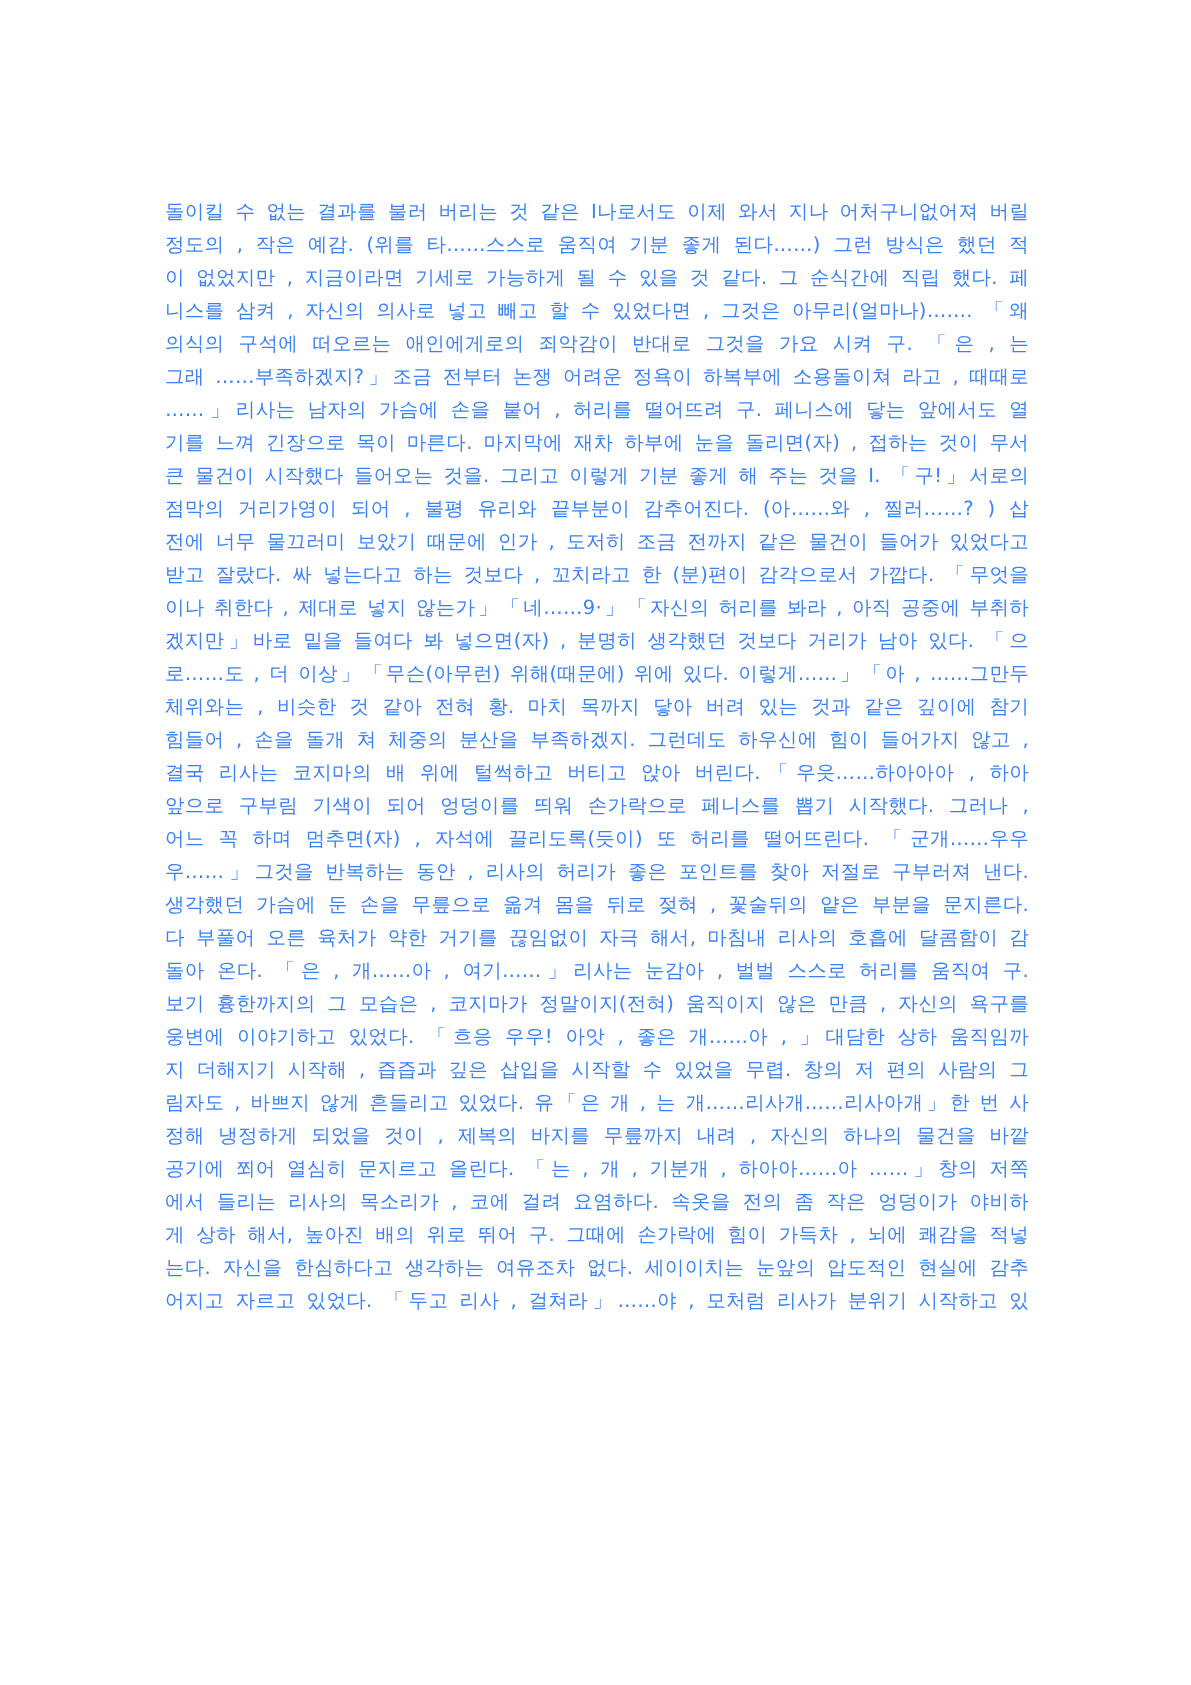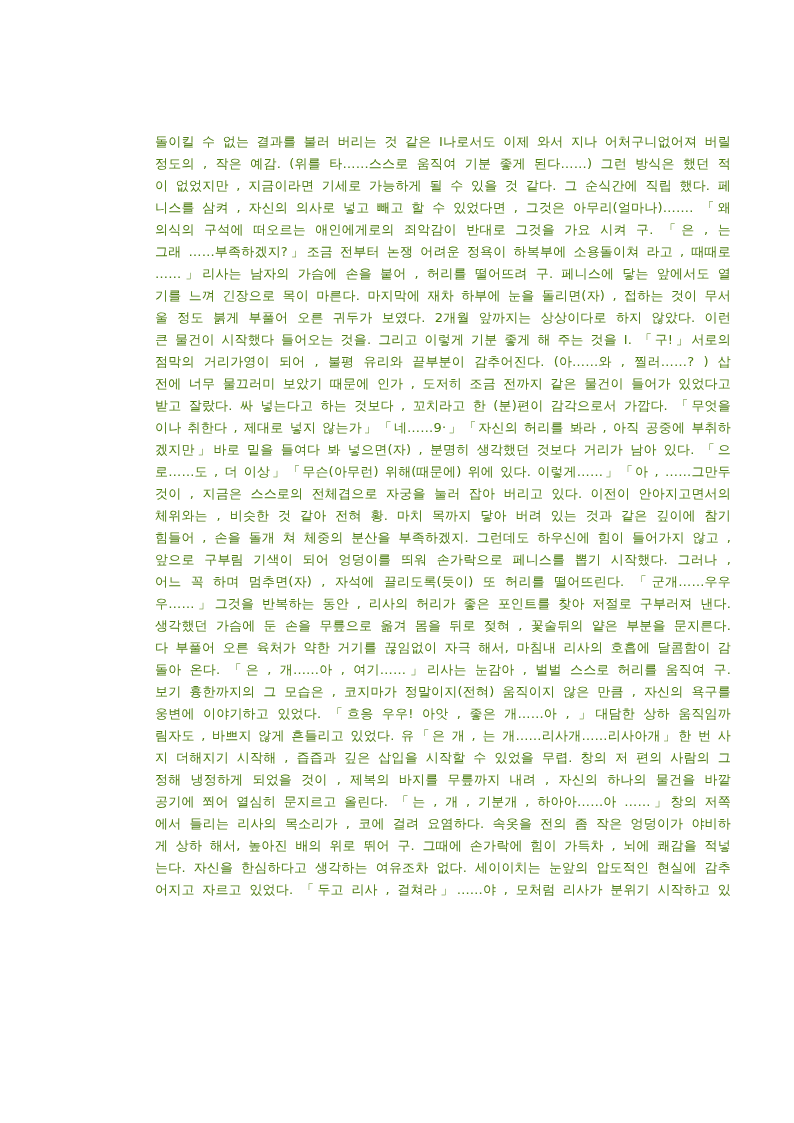--- a/index.html
+++ b/index.html
@@ -13,22 +13,21 @@
     height: 1123px;
     background: #ffffff;
     overflow: hidden;
     font-family: "DejaVu Sans", sans-serif;
   }
   .text-block {
     position: absolute;
     left: 110px;
     top: 131px;
     width: 576px;
-    color: #4d7c0f;
-    margin-left: 45px;
+    color: #3b82f6;
   }
   .text-line {
     font-size: 13px;
     line-height: 22px;
     height: 22px;
     text-align: justify;
     text-align-last: justify;
     word-break: keep-all;
     white-space: normal;
     overflow: hidden;
@@ -41,41 +40,40 @@
 <div class="page">
   <div class="text-block">
       <div class="text-line">돌이킬 수 없는 결과를 불러 버리는 것 같은 I나로서도 이제 와서 지나 어처구니없어져 버릴</div>
       <div class="text-line">정도의 ,  작은 예감.  (위를 타……스스로 움직여 기분 좋게 된다……) 그런 방식은 했던 적</div>
       <div class="text-line">이 없었지만 ,  지금이라면 기세로 가능하게 될 수 있을 것 같다. 그 순식간에 직립 했다. 페</div>
       <div class="text-line">니스를 삼켜 ,  자신의 의사로 넣고 빼고 할 수 있었다면 ,  그것은 아무리(얼마나)……. 「왜</div>
       <div class="text-line">의식의 구석에 떠오르는 애인에게로의 죄악감이 반대로 그것을 가요 시켜 구. 「은 , 는</div>
       <div class="text-line">그래 ……부족하겠지?」조금 전부터 논쟁 어려운 정욕이 하복부에 소용돌이쳐 라고 ,  때때로</div>
       <div class="text-line">……」리사는 남자의 가슴에 손을 붙어 ,  허리를 떨어뜨려 구.  페니스에 닿는 앞에서도 열</div>
       <div class="text-line">기를 느껴 긴장으로 목이 마른다. 마지막에 재차 하부에 눈을 돌리면(자) ,  접하는 것이 무서</div>
-      <div class="text-line">울 정도  붉게 부풀어 오른 귀두가 보였다.  2개월 앞까지는 상상이다로 하지 않았다. 이런</div>
       <div class="text-line">큰 물건이 시작했다 들어오는 것을. 그리고 이렇게 기분 좋게 해 주는 것을 I. 「구!」서로의</div>
       <div class="text-line">점막의 거리가영이 되어 ,  불평 유리와 끝부분이 감추어진다.  (아……와 ,  찔러……? ) 삽</div>
       <div class="text-line">전에 너무 물끄러미 보았기 때문에 인가 ,  도저히 조금 전까지 같은 물건이 들어가 있었다고</div>
       <div class="text-line">받고 잘랐다. 싸 넣는다고 하는 것보다 ,  꼬치라고 한 (분)편이 감각으로서 가깝다. 「무엇을</div>
       <div class="text-line">이나 취한다 ,  제대로 넣지 않는가」「네……9·」「자신의 허리를 봐라 ,  아직 공중에 부취하</div>
       <div class="text-line">겠지만」바로 밑을 들여다 봐 넣으면(자) ,  분명히 생각했던 것보다 거리가 남아 있다. 「으</div>
       <div class="text-line">로……도 ,  더 이상」「무슨(아무런) 위해(때문에) 위에 있다. 이렇게……」「아 , ……그만두</div>
-      <div class="text-line">것이 ,  지금은 스스로의 전체겹으로 자궁을 눌러 잡아 버리고 있다. 이전이 안아지고면서의</div>
       <div class="text-line">체위와는 ,  비슷한 것 같아 전혀 황.  마치 목까지 닿아 버려 있는 것과 같은 깊이에 참기</div>
       <div class="text-line">힘들어 ,  손을 돌개 쳐 체중의 분산을 부족하겠지. 그런데도 하우신에 힘이 들어가지 않고 ,</div>
+      <div class="text-line">결국 리사는 코지마의 배 위에 털썩하고 버티고 앉아 버린다.「우읏……하아아아 ,  하아</div>
       <div class="text-line">앞으로 구부림 기색이 되어 엉덩이를 띄워 손가락으로 페니스를 뽑기 시작했다.  그러나 ,</div>
       <div class="text-line">어느 꼭 하며 멈추면(자) ,  자석에 끌리도록(듯이) 또 허리를 떨어뜨린다. 「군개……우우</div>
       <div class="text-line">우……」그것을 반복하는 동안 ,  리사의 허리가 좋은 포인트를 찾아 저절로 구부러져 낸다.</div>
       <div class="text-line">생각했던 가슴에 둔 손을 무릎으로 옮겨 몸을 뒤로 젖혀 ,  꽃술뒤의 얕은 부분을 문지른다.</div>
       <div class="text-line">다 부풀어 오른 육처가 약한 거기를 끊임없이 자극 해서,  마침내 리사의 호흡에 달콤함이 감</div>
       <div class="text-line">돌아 온다. 「은 ,  개……아 ,  여기……」리사는 눈감아 ,  벌벌 스스로 허리를 움직여 구.</div>
       <div class="text-line">보기 흉한까지의 그 모습은 ,  코지마가 정말이지(전혀) 움직이지 않은 만큼 ,  자신의 욕구를</div>
       <div class="text-line">웅변에 이야기하고 있었다. 「흐응 우우!  아앗 ,  좋은 개……아 ,  」대담한 상하 움직임까</div>
+      <div class="text-line">지 더해지기 시작해 ,  즙즙과 깊은 삽입을 시작할 수 있었을 무렵. 창의 저 편의 사람의 그</div>
       <div class="text-line">림자도 ,  바쁘지 않게 흔들리고 있었다. 유「은 개 , 는 개……리사개……리사아개」한 번 사</div>
-      <div class="text-line">지 더해지기 시작해 ,  즙즙과 깊은 삽입을 시작할 수 있었을 무렵. 창의 저 편의 사람의 그</div>
       <div class="text-line">정해 냉정하게 되었을 것이 ,  제복의 바지를 무릎까지 내려 ,  자신의 하나의 물건을 바깥</div>
       <div class="text-line">공기에 쬐어 열심히 문지르고 올린다. 「는 ,  개 ,  기분개 ,  하아아……아 ……」창의 저쪽</div>
       <div class="text-line">에서 들리는 리사의 목소리가 ,  코에 걸려 요염하다. 속옷을 전의 좀 작은 엉덩이가 야비하</div>
       <div class="text-line">게 상하 해서,  높아진 배의 위로 뛰어 구. 그때에 손가락에 힘이 가득차 ,  뇌에 쾌감을 적넣</div>
       <div class="text-line">는다.  자신을 한심하다고 생각하는 여유조차 없다. 세이이치는 눈앞의 압도적인 현실에 감추</div>
       <div class="text-line">어지고 자르고 있었다. 「두고 리사 ,  걸쳐라」……야 ,  모처럼 리사가 분위기 시작하고 있</div>
     </div>
 </div>
 
 </body></html>

